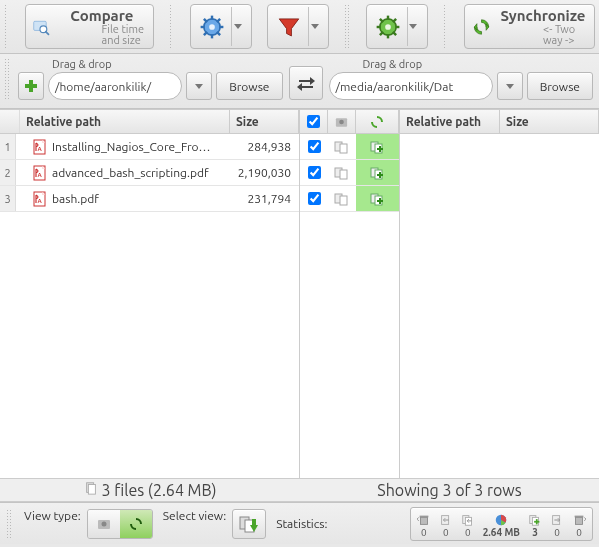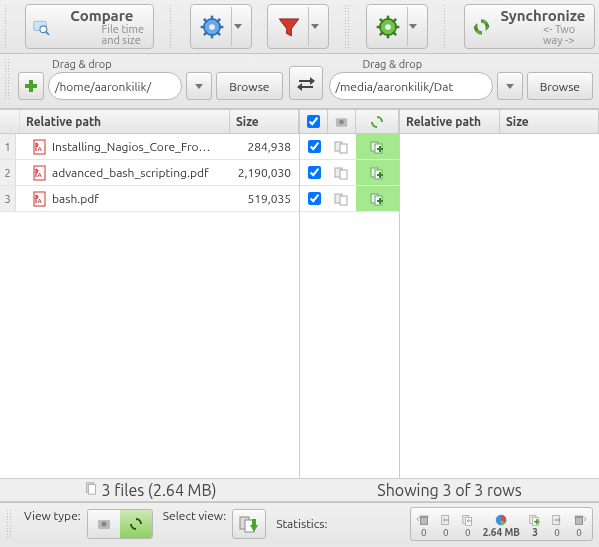--- a/index.html
+++ b/index.html
@@ -363,21 +363,21 @@
             <span>
               <svg class="ico-sm" viewBox="0 0 16 16">
                 <rect x="2" y="1" width="11" height="14" fill="#fff" stroke="#c33"></rect>
                 <path d="M10 1 L13 4 L10 4 Z" fill="#fdd"></path>
                 <text x="7.5" y="12" font-size="6" text-anchor="middle" fill="#c33" font-weight="bold">A</text>
                 <path d="M4 4 L4 12 M4 4 Q8 6 4 8" stroke="#c33" fill="none" stroke-width="1.2"></path>
               </svg>
             </span>
             <span>bash.pdf</span>
           </div>
-          <div class="cell sz">519,035</div>
+          <div class="cell sz">231,794</div>
         </div>
       </div>
   </div>
 
   <div class="panel mid">
     <div class="gridhead">
       <div class="gh chk">
         <input type="checkbox" checked="" style="">
       </div>
       <div class="gh cat">

